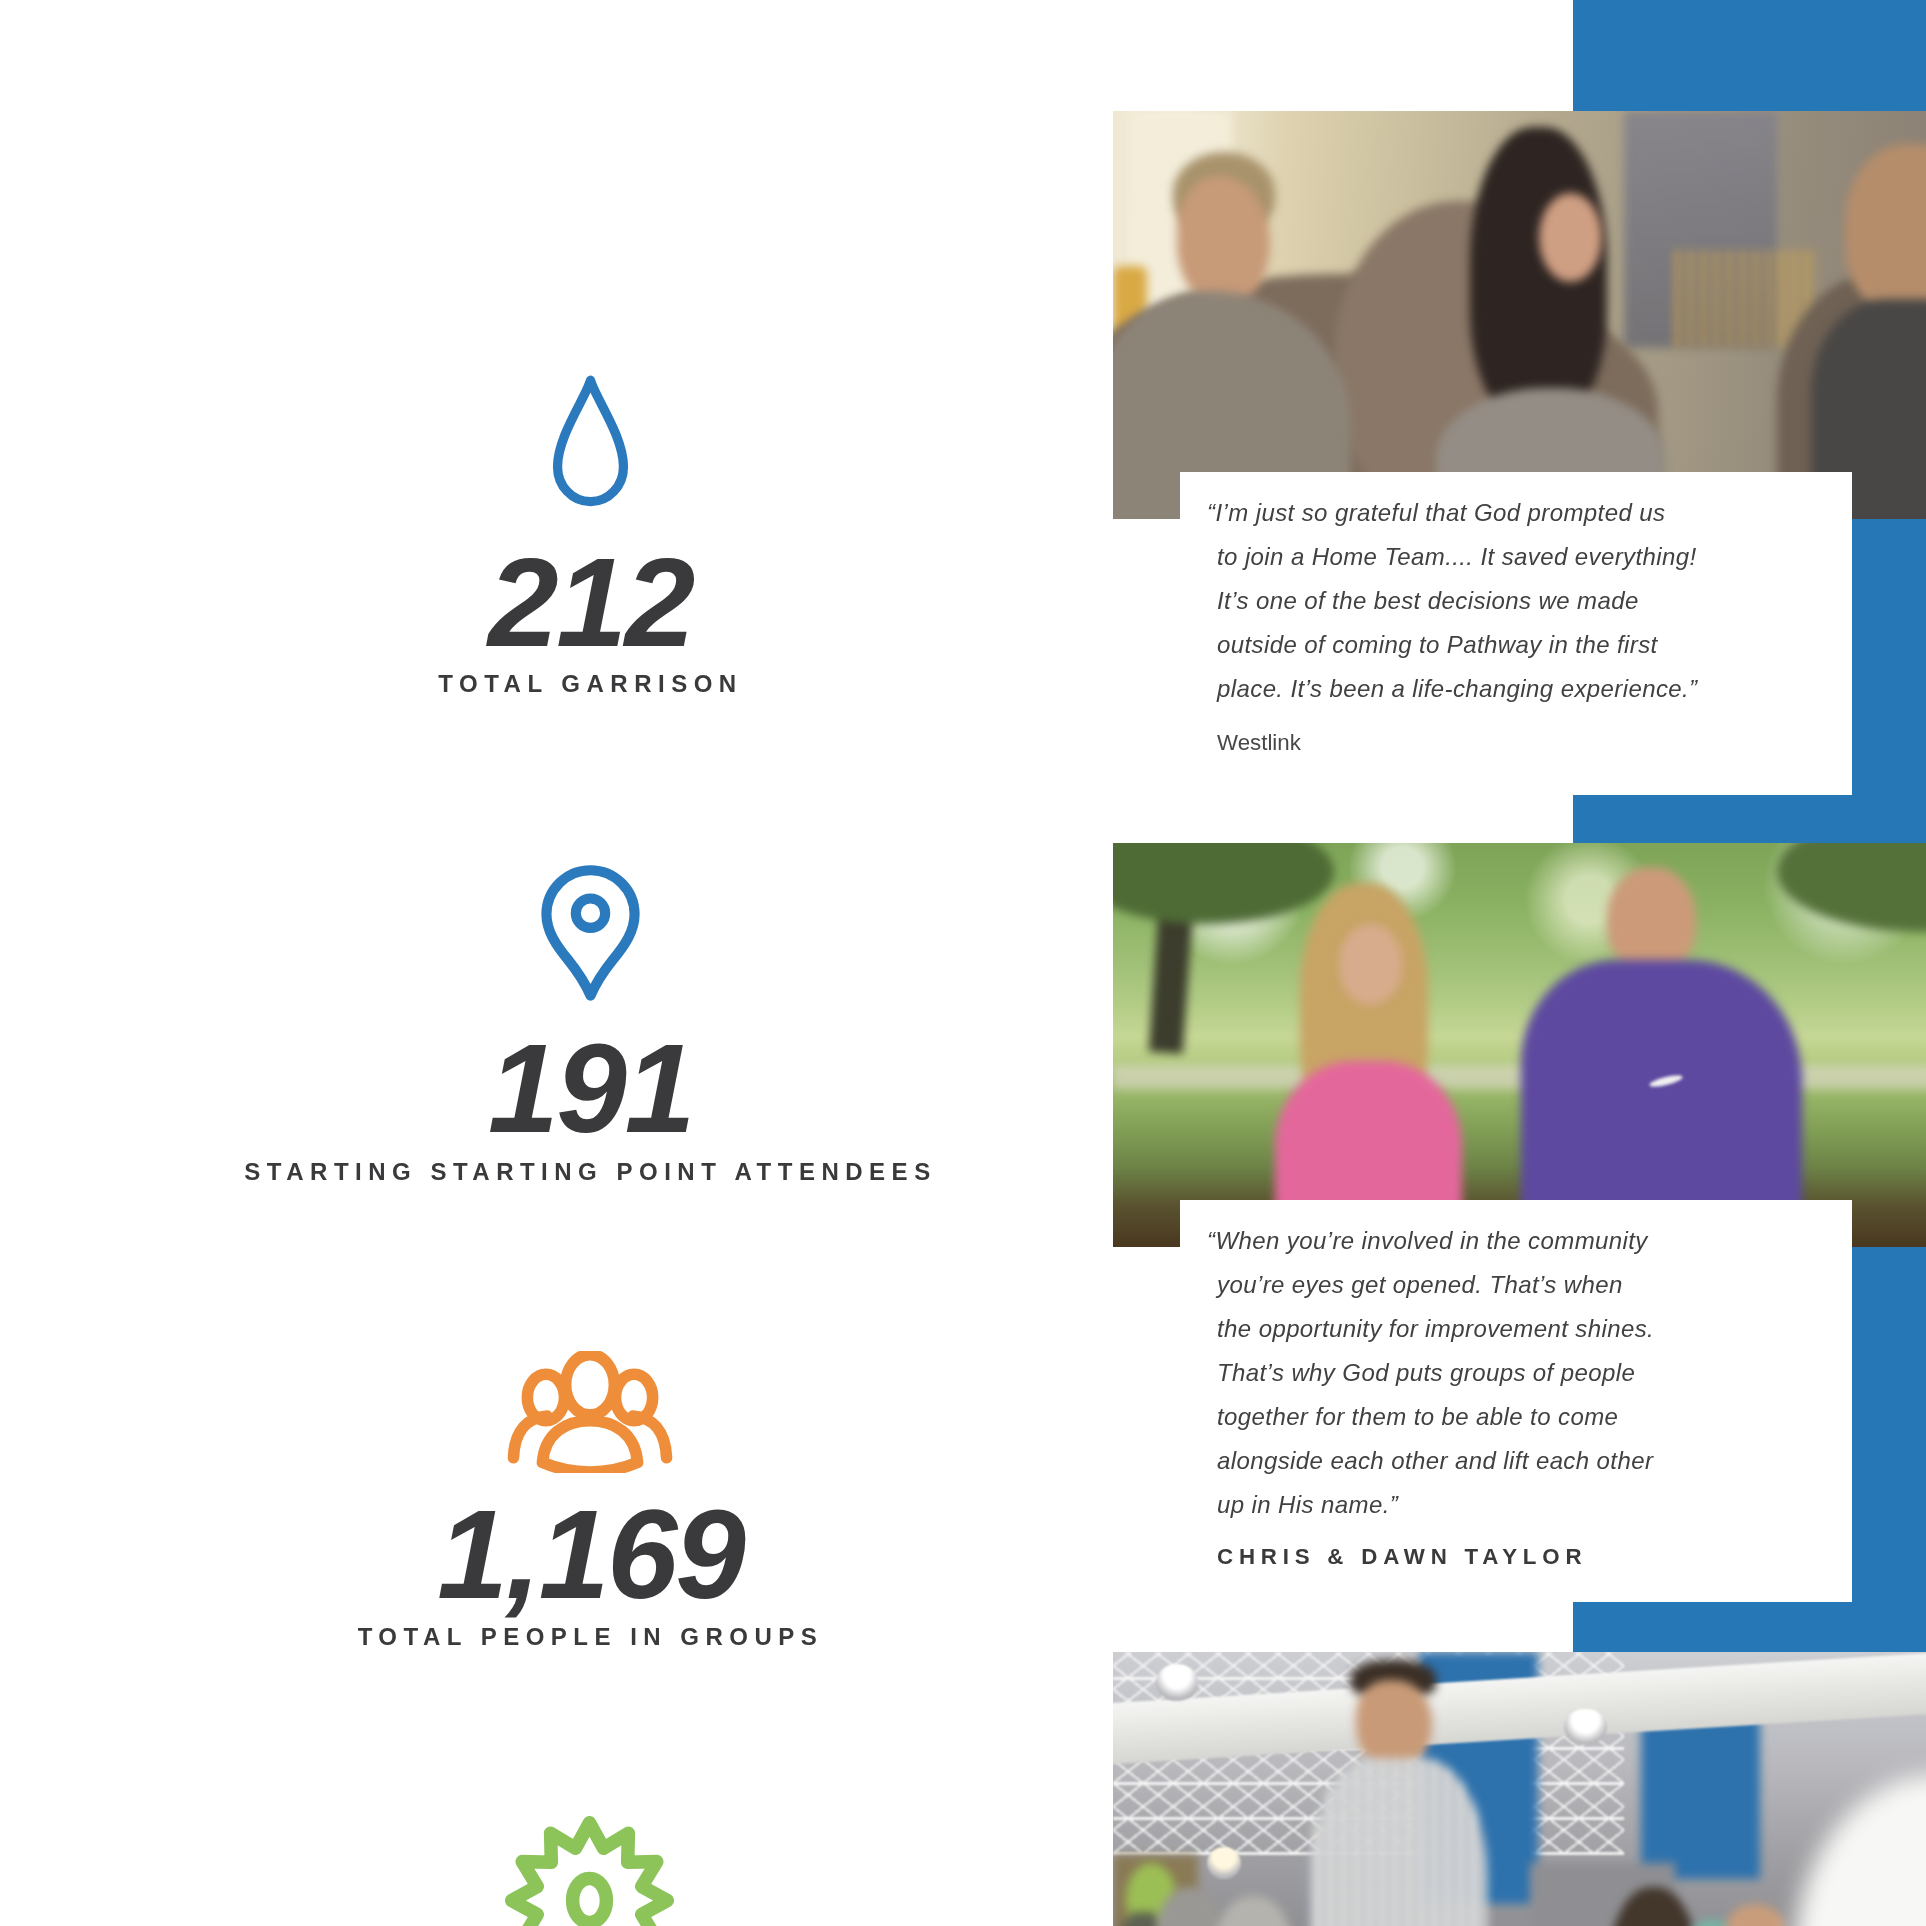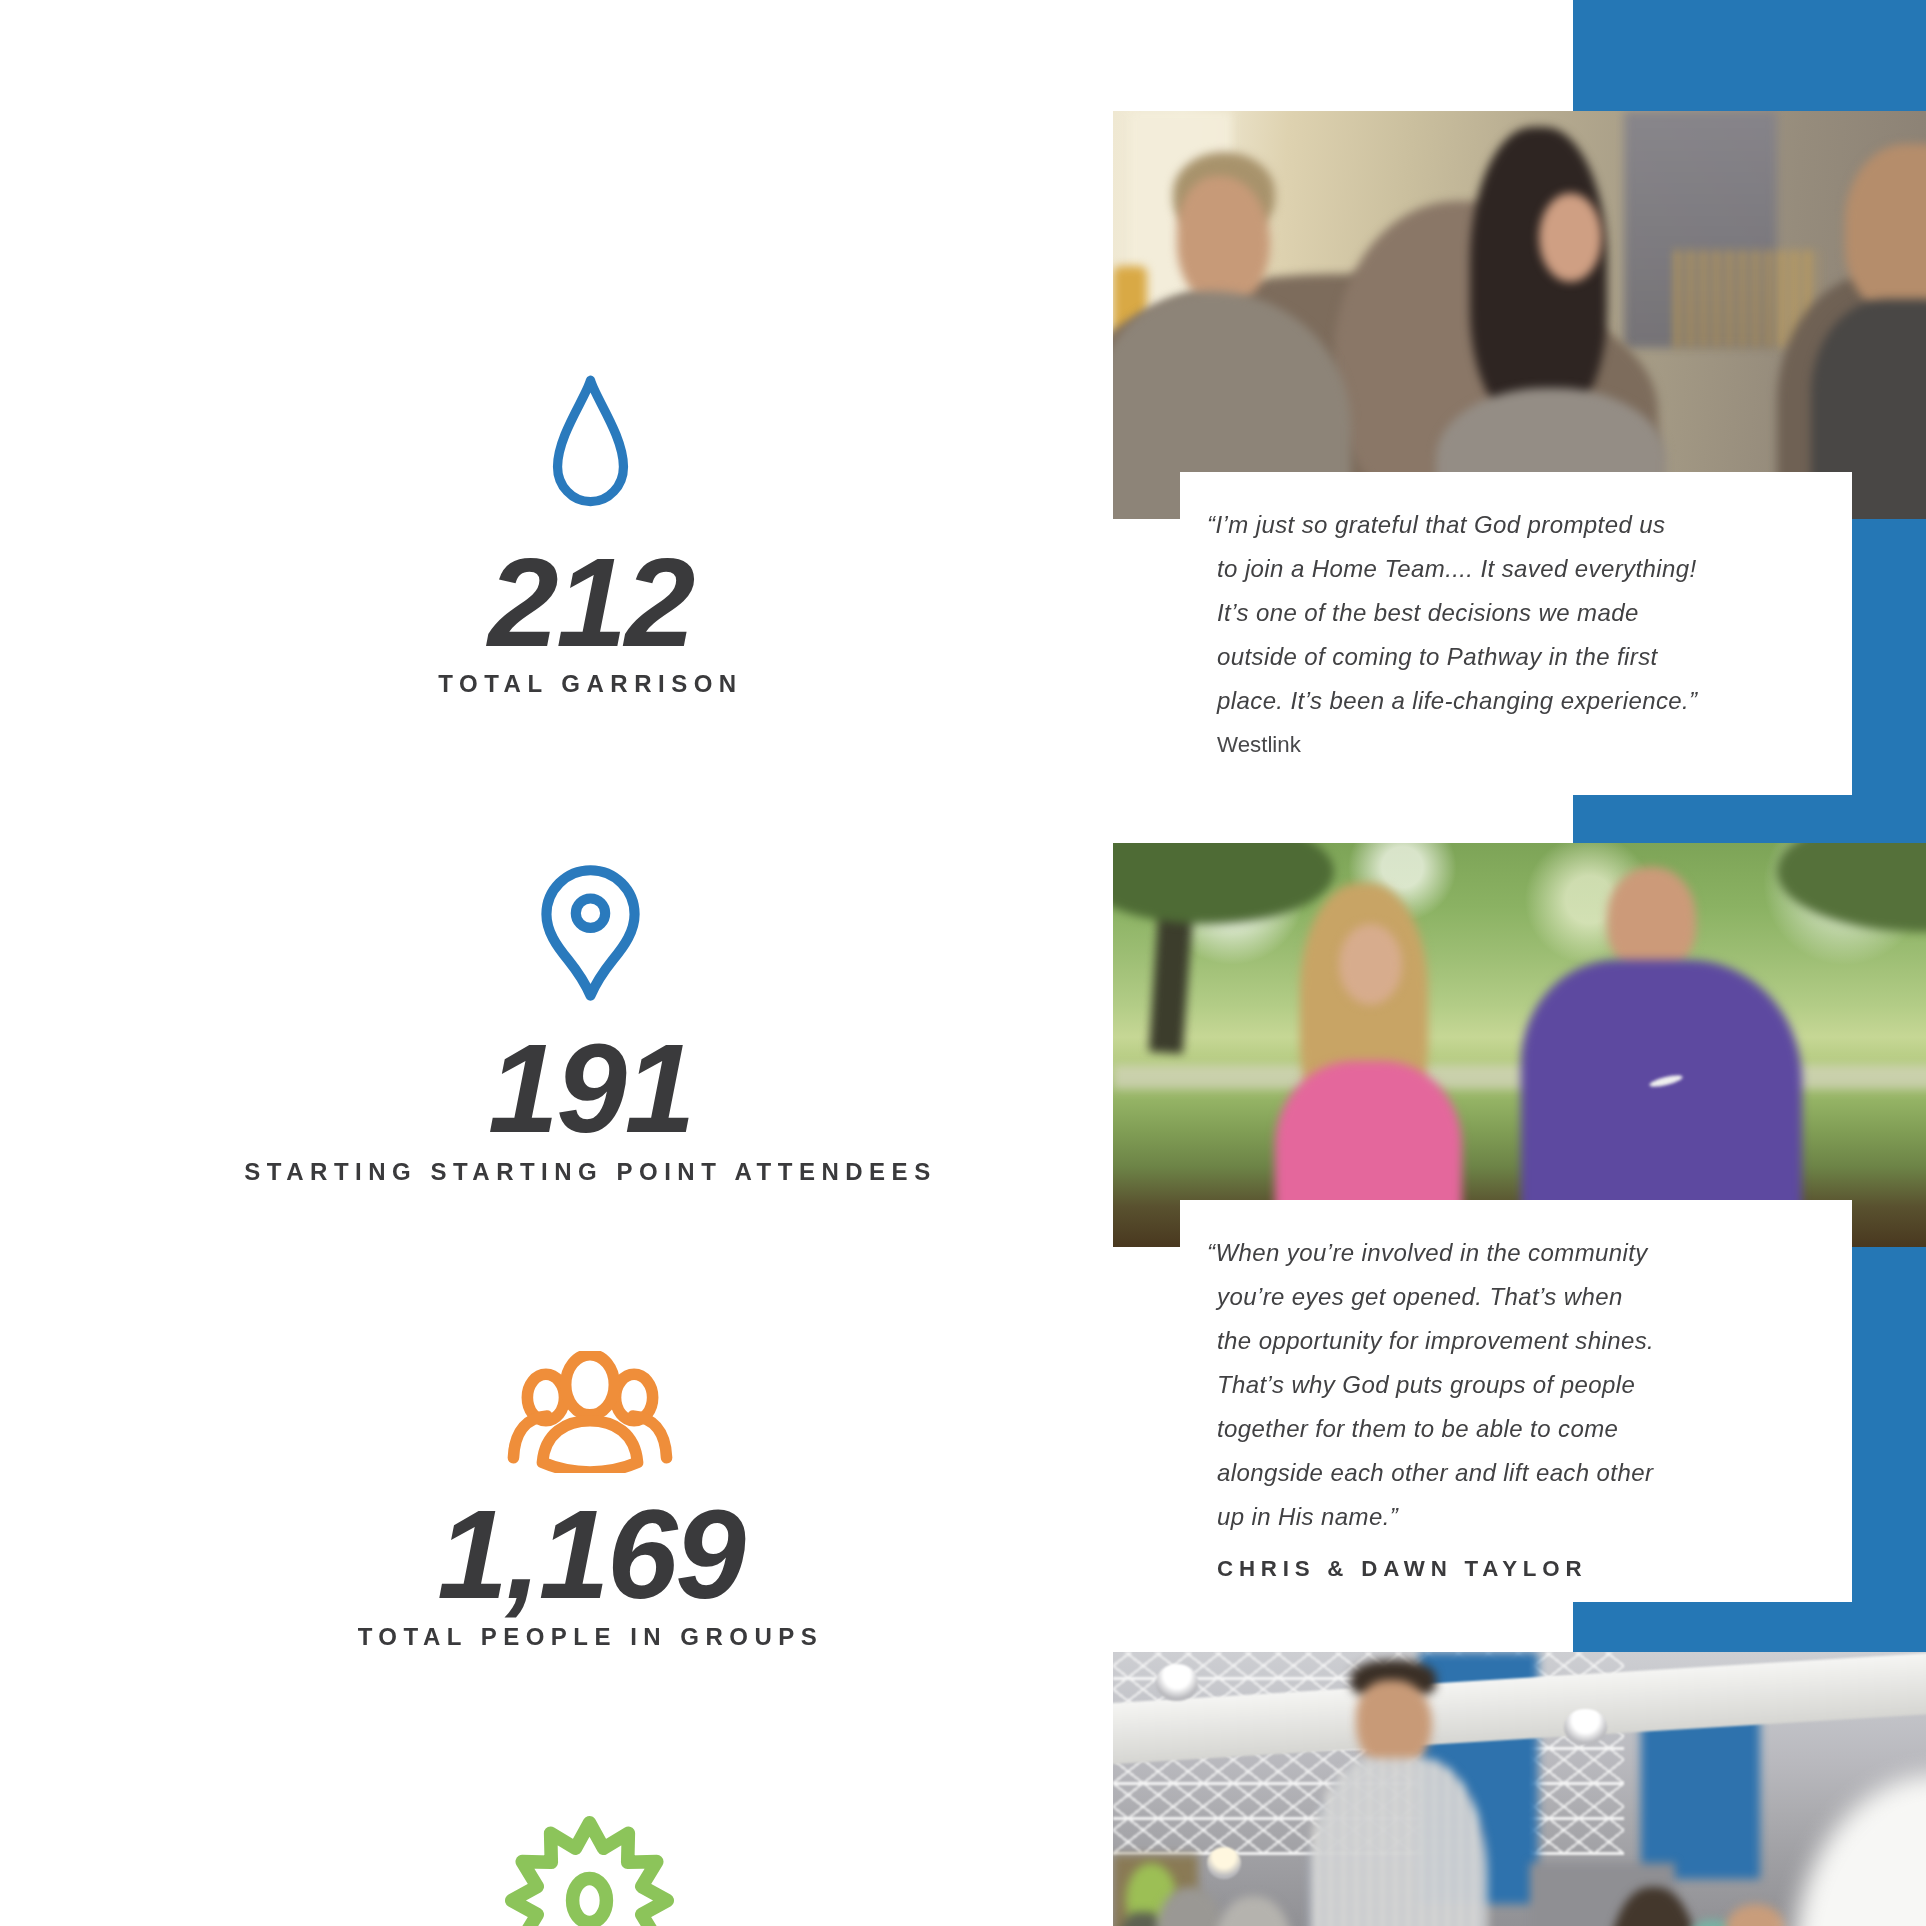--- a/index.html
+++ b/index.html
@@ -40,24 +40,24 @@
         #c6d795 48%,#b0c87c 56%,#93b264 64%,#7f9c54 72%,#6d8447 80%,#59512f 90%,#49381f 100%);}
   #photo3{top:1652px;height:406px;
     background:linear-gradient(180deg,#cdced2 0%,#c3c4c9 14%,#b8b8bd 28%,#ababaf 40%,
       #9e9ea2 52%,#929296 66%,#89898d 100%);}
   
   .qbox{left:1180px;width:672px;background:#fff;z-index:3;box-sizing:border-box;
     padding:19px 21px 0 37px;}
   #qbox1{top:472px;height:323px;}
   #qbox2{top:1200px;height:402px;}
   .quote{font-size:24px;line-height:44px;font-style:italic;letter-spacing:0.4px;
-    color:var(--quote-text);text-indent:-10px;margin-top:12px;}
+    color:var(--quote-text);text-indent:-10px;}
   .t-name{margin-top:17.3px;font-size:22.3px;line-height:25px;font-weight:bold;
     letter-spacing:5.8px;color:var(--text-dark);}
-  .t-loc{margin-top:9px;font-size:22.3px;line-height:25px;color:#48484a;}
+  .t-loc{margin-top:19px;font-size:22.3px;line-height:25px;color:#48484a;}
 </style>
 </head>
 <body>
 
 <div>
 
   <div class="abs blue" id="col-right"></div>
   <div class="abs blue" id="blk-top"></div>
   <div class="abs blue" id="blk-gap1"></div>
   <div class="abs blue" id="blk-gap2"></div>

